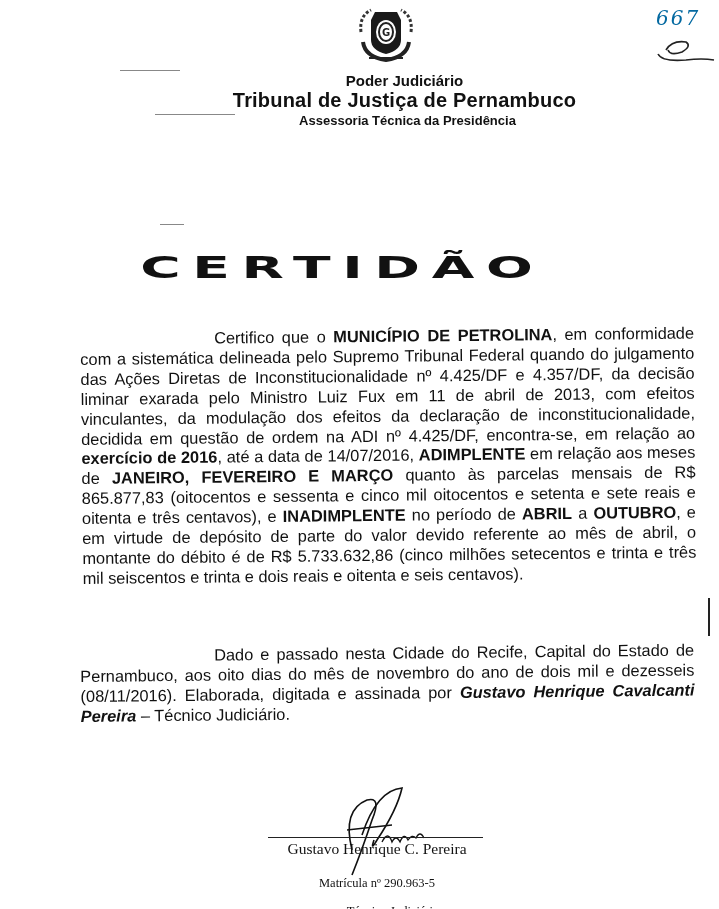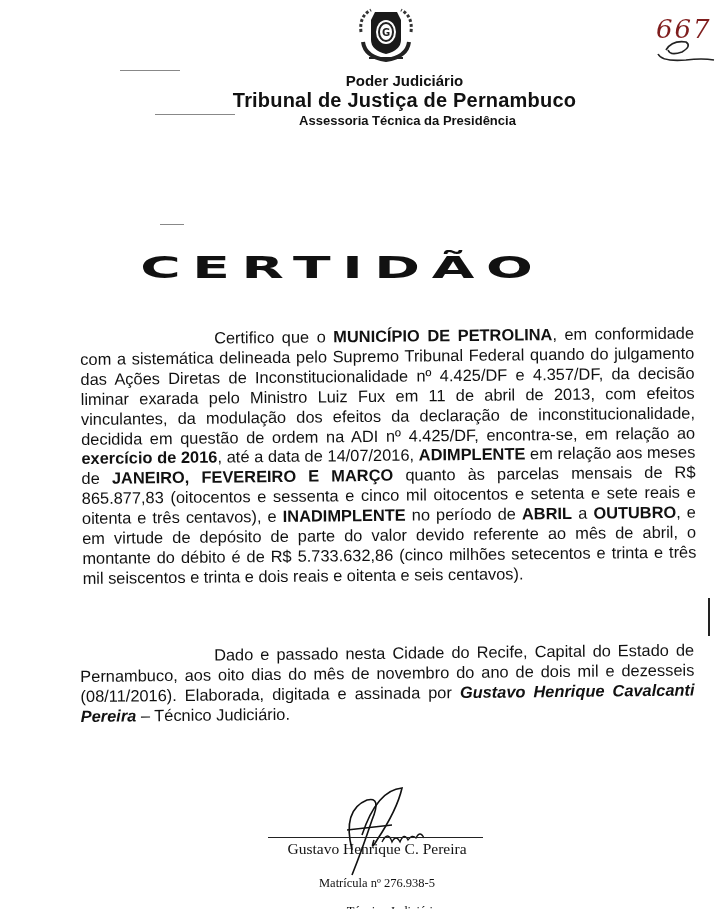--- a/index.html
+++ b/index.html
@@ -3,22 +3,22 @@
   <meta charset="utf-8">
   <style>
     html, body { margin: 0; padding: 0; background: #ffffff; }
     body {
       width: 719px; height: 909px; position: relative; overflow: hidden;
       font-family: "Liberation Sans", sans-serif; color: #111;
     }
     .emblem { position: absolute; left: 355px; top: 2px; width: 62px; height: 62px; }
     .page-num { position: absolute; left: 652px; top: 6px; width: 64px; height: 60px; }
     .page-num .num {
-      position: absolute; left: 4px; top: 8px; font-family: "DejaVu Serif", serif;
-      font-style: italic; font-size: 26px; color: #7f1d1d; letter-spacing: 2px;
+      position: absolute; left: 4px; top: 0; font-family: "DejaVu Serif", serif;
+      font-style: italic; font-size: 20px; color: #0369a1; letter-spacing: 2px;
     }
     .page-num svg { position: absolute; left: 0; top: 30px; }
     .header { position: absolute; left: 0; width: 719px; text-align: center; font-weight: bold; }
     .h1 { top: 72px; font-size: 15px; left: 45px; }
     .h2 { top: 89px; font-size: 20px; left: 45px; letter-spacing: 0.2px; }
     .h3 { top: 113px; font-size: 13px; left: 48px; }
     .title {
       position: absolute; top: 246px; left: 0; width: 719px; text-align: center;
       font-family: "DejaVu Sans", sans-serif; font-weight: bold; font-size: 38px;
       letter-spacing: 8px; transform: scaleX(1.45) scaleY(0.78); transform-origin: 380px 50%;
@@ -87,14 +87,14 @@
 <div class="sig-block">
   <svg class="signature" width="110" height="100" viewBox="0 0 110 100">
     <path d="M30 70 Q20 30 45 20 Q60 16 50 40 Q40 70 30 95" fill="none" stroke="#111" stroke-width="1.6"></path>
     <path d="M40 55 Q55 10 80 8 Q75 30 55 60 Q48 72 52 60" fill="none" stroke="#111" stroke-width="1.6"></path>
     <path d="M25 50 L70 45" stroke="#111" stroke-width="1.4"></path>
     <path d="M60 62 Q66 50 70 62 Q74 54 78 62 Q82 52 86 60 Q90 54 94 58 Q98 50 102 58" fill="none" stroke="#111" stroke-width="1.3"></path>
   </svg>
   <div class="sig-line"></div>
   <div class="sig-name">Gustavo Henrique C. Pereira</div>
   <div class="sig-role">Técnico Judiciário</div>
-  <div class="sig-reg">Matrícula nº 276.938-5</div>
+  <div class="sig-reg">Matrícula nº 290.963-5</div>
 </div>
 
 </body></html>

